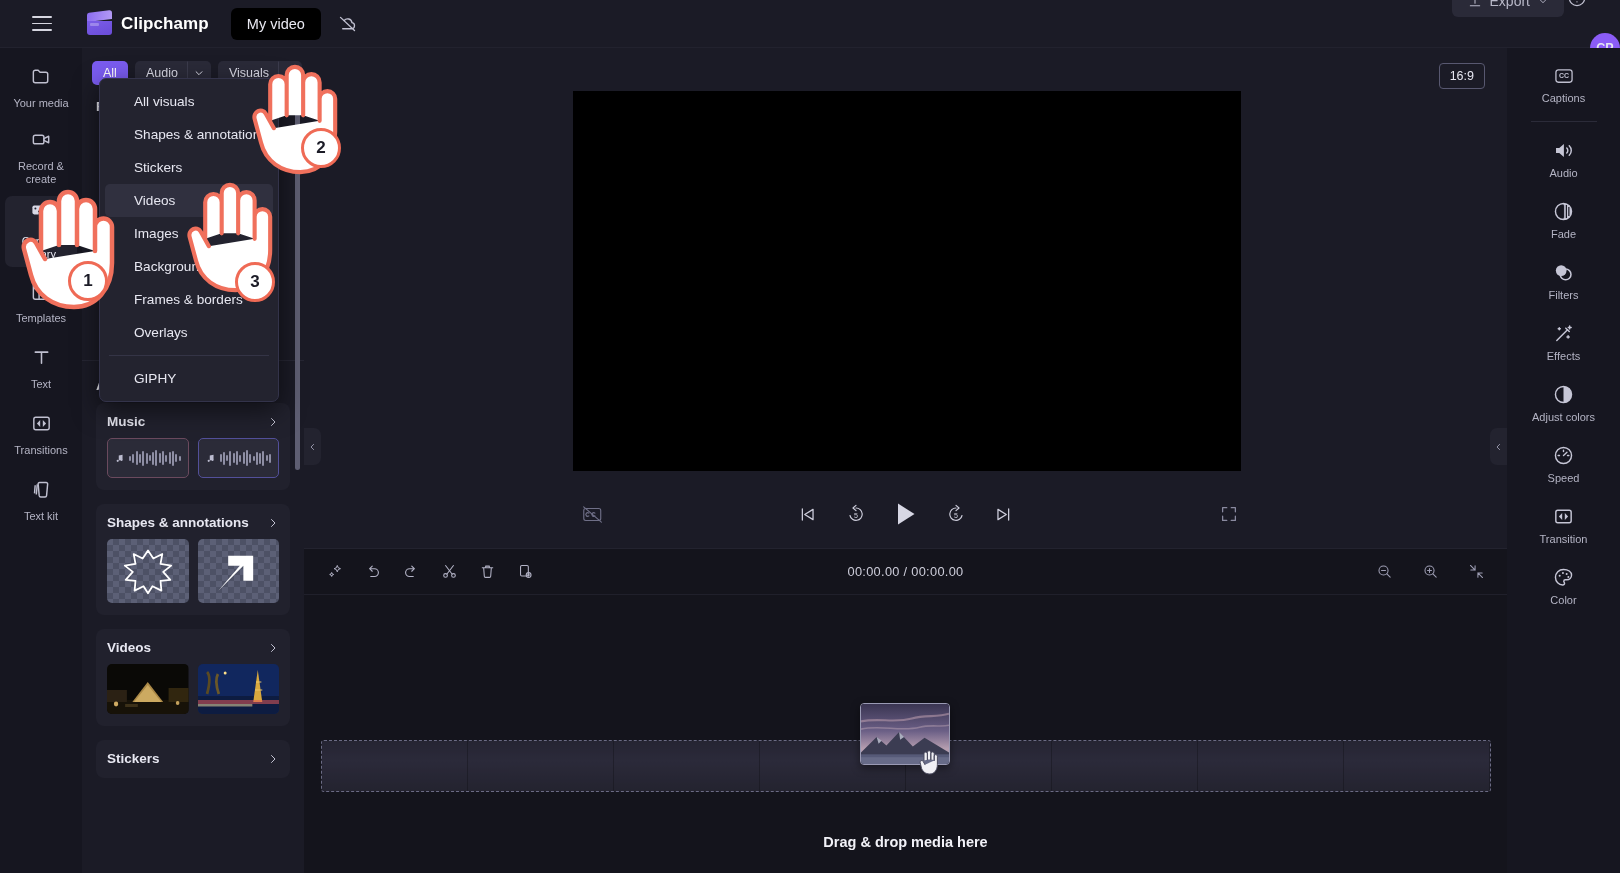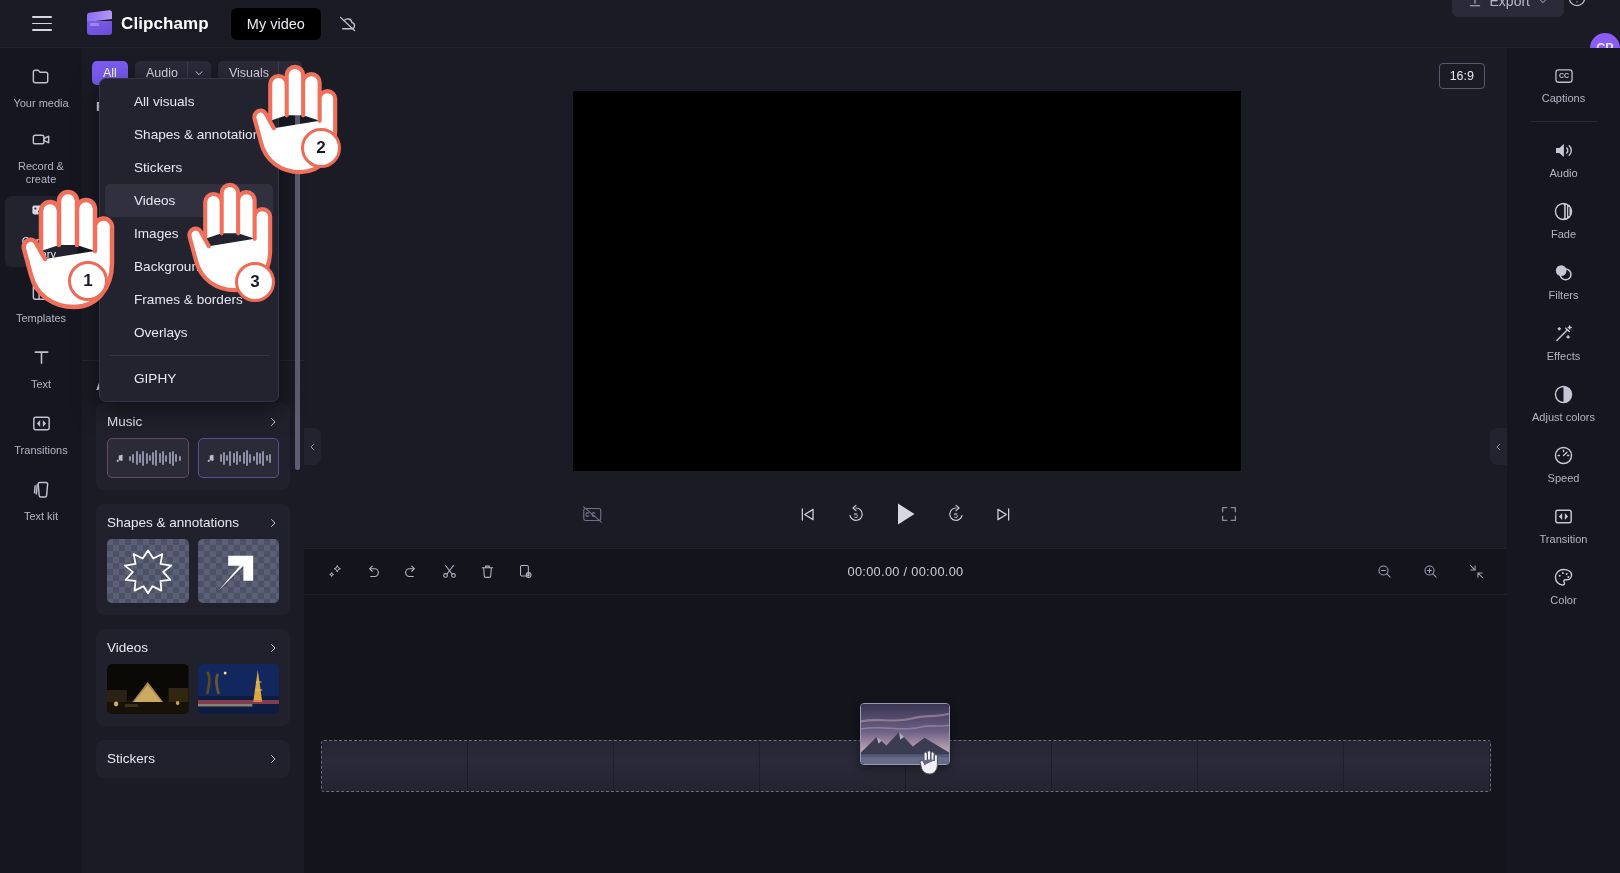--- a/index.html
+++ b/index.html
@@ -83,21 +83,21 @@
     border:1px solid transparent;
   }
   .chip.primary { background:#7a5cf0; color:#fff; font-weight:500; }
   .chip-group { display:flex; }
   .chip-group .chip.main { border-radius:5px 0 0 5px; padding-right:8px; }
   .chip-group .chip.caret { border-radius:0 5px 5px 0; padding:0 6px; border-left:1px solid #3b3b4c; }
   .section-label { padding:4px 14px 6px; font-size:13px; font-weight:700; color:#eaeaf4; }
   .all-content-hd { padding:12px 14px 10px; font-size:14.5px; font-weight:700; color:#f0f0f8; }
   .divider { height:1px; background:#262633; margin:4px 0; }
   .card {
-    margin:0 14px 14px; background:#21212d; border-radius:8px; padding:11px 11px 12px;
+    margin:0 14px 14px; background:#21212d; border-radius:8px; padding:11px 11px 12px;font-weight:bold;
   }
   .card-hd { display:flex; align-items:center; justify-content:space-between; margin-bottom:9px; cursor:pointer; }
   .card-hd .t { font-size:13.5px; color:#e7e7f1; }
   .card-thumbs { display:flex; gap:9px; }
   .thumb { flex:1; height:40px; border-radius:5px; overflow:hidden; position:relative; cursor:pointer; }
   .thumb.audio { background:#2b2b38; display:flex; align-items:center; gap:4px; padding:0 7px; }
   .thumb.audio.a1 { border:1px solid #6b4a5e; }
   .thumb.audio.a2 { border:1px solid #53509a; }
   .wave { flex:1; height:17px; display:flex; align-items:center; gap:1.3px; }
   .wave i { display:block; width:2px; background:#8e8ea4; border-radius:1px; }
@@ -658,20 +658,21 @@
           <rect y="55" width="90" height="7" fill="#7c819c" opacity=".45"></rect>
         </svg>
       </div>
 
       <div class="hand-cursor">
         <svg width="28" height="32" viewBox="0 0 28 32" fill="#f0f0f5" stroke="#4c4c60" stroke-width="1">
           <path d="M7 13.5V6.8a1.7 1.7 0 0 1 3.4 0v6M10.4 12.4V5.4a1.7 1.7 0 0 1 3.4 0v7M13.8 12.6V6.6a1.7 1.7 0 0 1 3.4 0v6.4M17.2 13.6V9.2a1.6 1.6 0 0 1 3.2 0v8.4c0 5.6-3.2 9.4-7.6 9.4-4.4 0-7.8-2.8-8.6-7l-1-4.4a1.6 1.6 0 0 1 2.9-1.3l1.9 3.4" stroke-linecap="round" stroke-linejoin="round"></path>
         </svg>
       </div>
 
+      <div class="drop-hint">Drag &amp; drop media here</div>
     </div>
   </div>
 
   <div class="rrail">
     <div class="rrail-item">
       <svg width="22" height="22" viewBox="0 0 24 24" fill="none" stroke="#c0c0d0" stroke-width="1.4">
         <rect x="3.2" y="5.2" width="17.6" height="13.6" rx="2.6"></rect>
         <text x="12" y="14.6" font-size="7.6" fill="#c0c0d0" stroke="none" text-anchor="middle" font-family="Liberation Sans, sans-serif" font-weight="700">CC</text>
       </svg>
       <div class="lbl">Captions</div>

